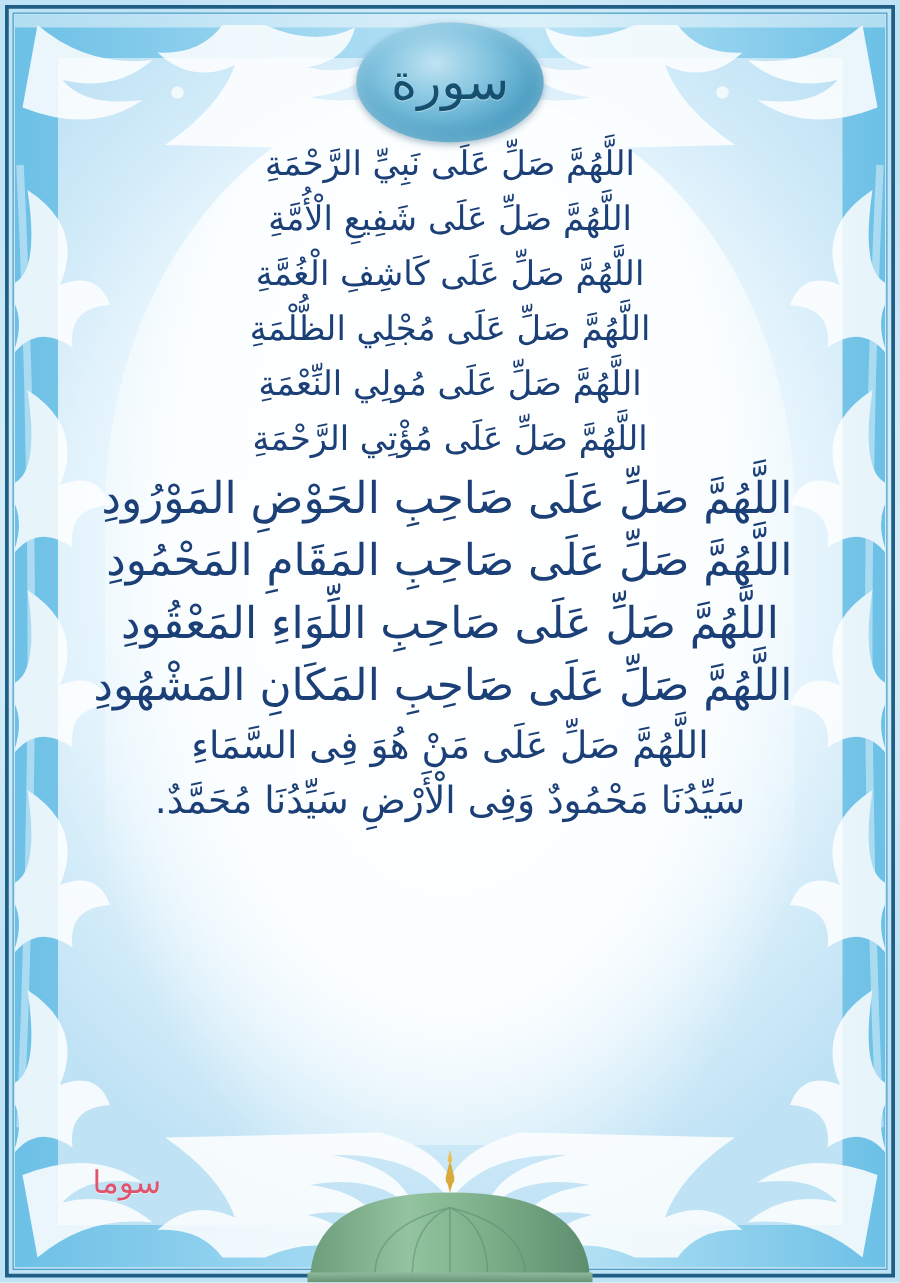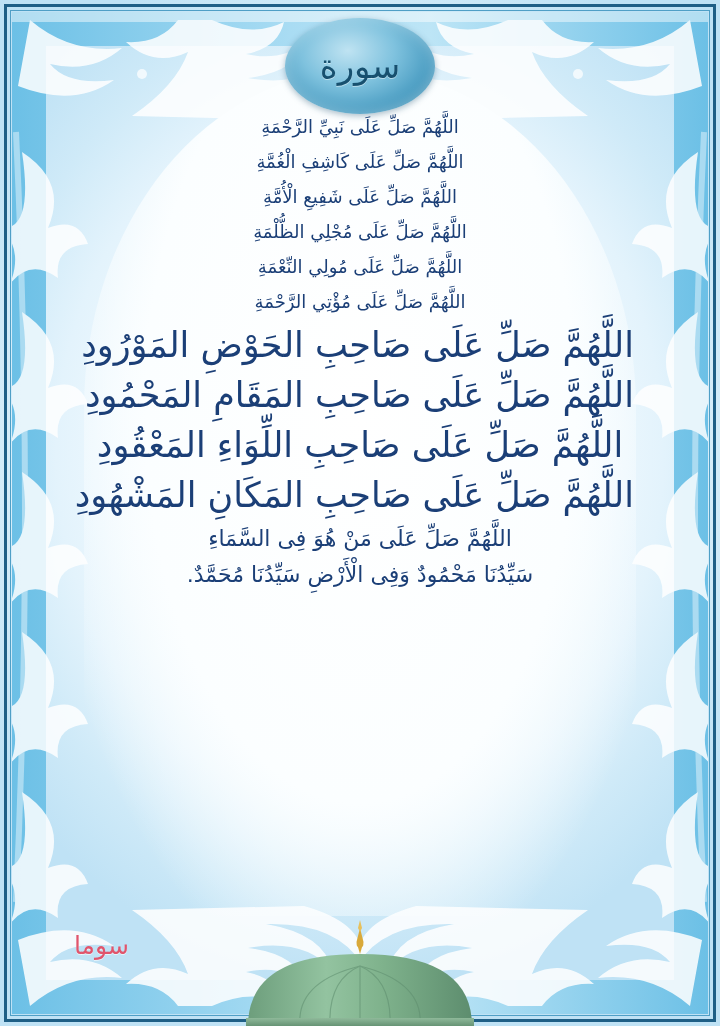--- a/index.html
+++ b/index.html
@@ -90,21 +90,21 @@
     background:
       radial-gradient(ellipse at 42% 34%, #bfe3f2 0%, #7fc2de 38%, #4c9ec3 68%, #2f7fa5 100%);
     box-shadow: 0 2px 6px rgba(20,70,100,.35), inset 0 0 14px rgba(255,255,255,.35);
     display: flex;
     align-items: center;
     justify-content: center;
     overflow: hidden;
   }
   .medallion-text {
     font-family: "DejaVu Sans", sans-serif;
-    font-size: 34px;
+    font-size: 40px;
     color: #17506f;
     text-shadow: 0 1px 0 rgba(255,255,255,.45);
     direction: rtl;
     line-height: 1;
     white-space: nowrap;
   }
 
   
   .content {
     position: absolute;
@@ -117,23 +117,23 @@
   .line {
     font-family: "DejaVu Sans", sans-serif;
     color: #1b3f77;
     direction: rtl;
     unicode-bidi: isolate;
     white-space: nowrap;
     line-height: 1.0;
     letter-spacing: 0;
     text-shadow: 0 1px 0 rgba(255,255,255,.7);
   }
-  .g1 .line { font-size: 18px; margin-bottom: 17px; }
+  .g1 .line { font-size: 27px; margin-bottom: 17px; }
   .g2 .line { font-size: 35px; margin-bottom: 15px; }
-  .g3 .line { font-size: 22px; margin-bottom: 14px; }
+  .g3 .line { font-size: 30px; margin-bottom: 14px; }
   .g3 .line.last { margin-bottom: 0; text-align: center; }
 
   
   .signature {
     position: absolute;
     left: 74px;
     bottom: 66px;
     font-family: "DejaVu Sans", sans-serif;
     font-size: 25px;
     color: #e0556c;
@@ -205,22 +205,22 @@
   <div class="arch"></div>
 
   <div class="medallion">
     <span class="medallion-text">سورة</span>
   </div>
 
   <div class="content">
 
     <div class="g1">
       <div class="line">اللَّهُمَّ صَلِّ عَلَى نَبِيِّ الرَّحْمَةِ</div>
+      <div class="line">اللَّهُمَّ صَلِّ عَلَى شَفِيعِ الْأُمَّةِ</div>
       <div class="line">اللَّهُمَّ صَلِّ عَلَى كَاشِفِ الْغُمَّةِ</div>
-      <div class="line">اللَّهُمَّ صَلِّ عَلَى شَفِيعِ الْأُمَّةِ</div>
       <div class="line">اللَّهُمَّ صَلِّ عَلَى مُجْلِي الظُّلْمَةِ</div>
       <div class="line">اللَّهُمَّ صَلِّ عَلَى مُولِي النِّعْمَةِ</div>
       <div class="line">اللَّهُمَّ صَلِّ عَلَى مُؤْتِي الرَّحْمَةِ</div>
     </div>
 
     <div class="g2">
       <div class="line">اللَّهُمَّ صَلِّ عَلَى صَاحِبِ الحَوْضِ المَوْرُودِ</div>
       <div class="line">اللَّهُمَّ صَلِّ عَلَى صَاحِبِ المَقَامِ المَحْمُودِ</div>
       <div class="line">اللَّهُمَّ صَلِّ عَلَى صَاحِبِ اللِّوَاءِ المَعْقُودِ</div>
       <div class="line">اللَّهُمَّ صَلِّ عَلَى صَاحِبِ المَكَانِ المَشْهُودِ</div>

